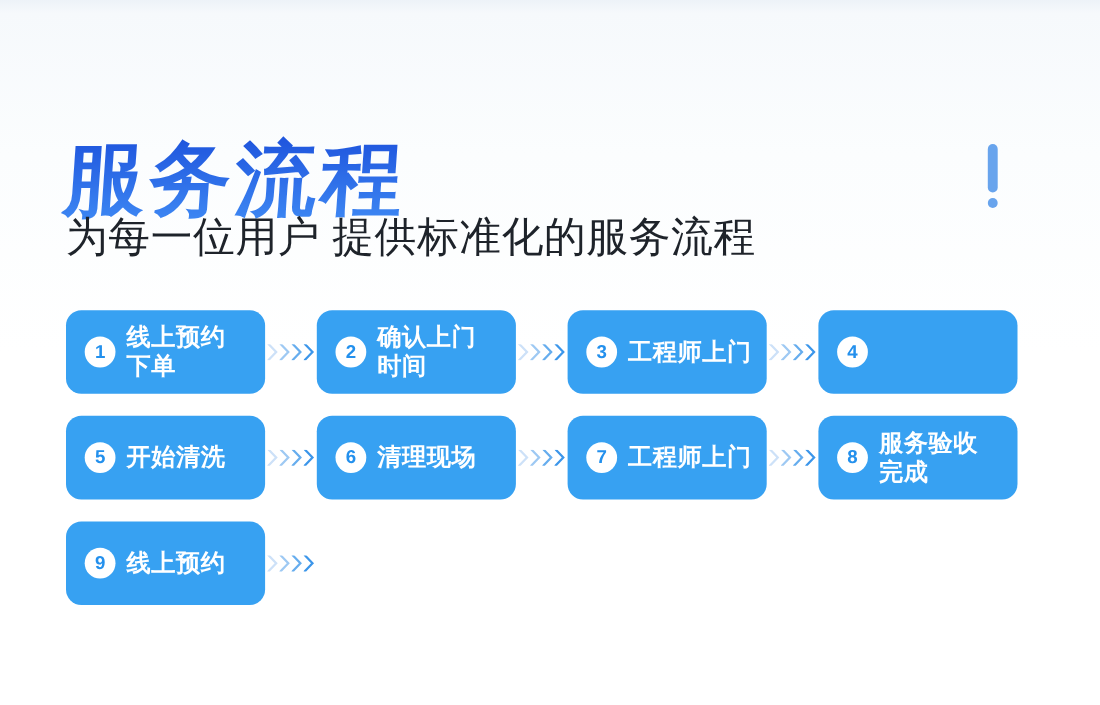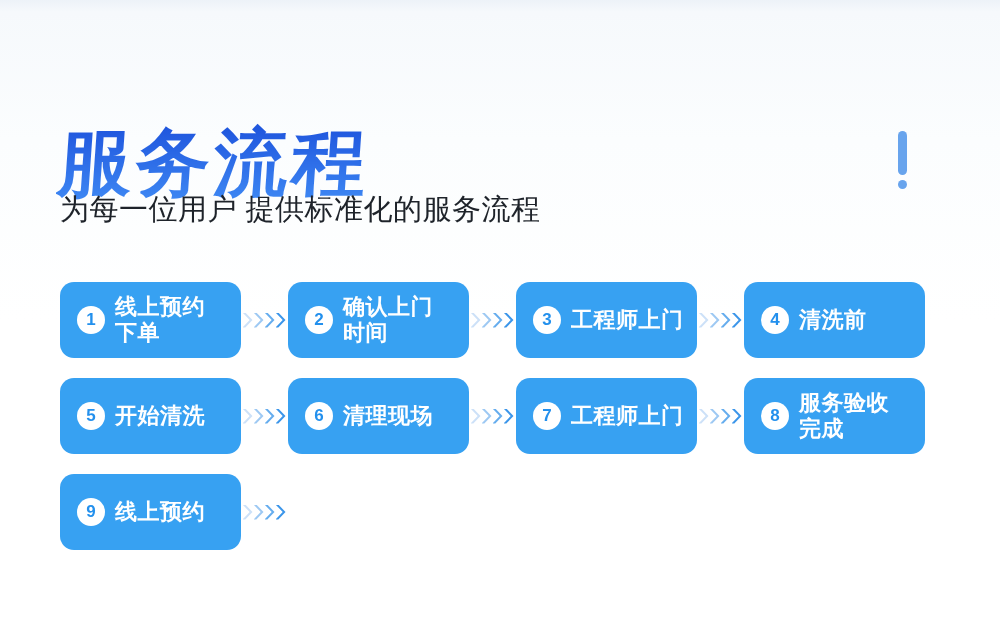--- a/index.html
+++ b/index.html
@@ -20,21 +20,21 @@
     font-size: 74px; font-weight: 900; line-height: 1.15;
     letter-spacing: 4px;
     transform: skewX(-4deg);
     background: linear-gradient(180deg, var(--title-grad-top) 10%, var(--title-grad-bottom) 95%);
     -webkit-background-clip: text; background-clip: text;
     color: transparent;
     white-space: nowrap;
   }
   .subtitle {
     position: absolute; left: 60px; top: 190px;
-    font-size: 29px; font-weight: 500;
+    font-size: 38px; font-weight: 500;
     color: var(--subtitle-text);
     letter-spacing: 0.5px;
     white-space: pre;
   }
   
   .exclaim {
     position: absolute; left: 898px; top: 131px;
     display: flex; flex-direction: column; align-items: center;
   }
   .exclaim .bar {
@@ -133,21 +133,20 @@
     </div>
   <span class="arrow-group">
           <span class="chevron" style="background: rgb(205, 225, 248);"></span>
           <span class="chevron" style="background: rgb(158, 201, 243);"></span>
           <span class="chevron" style="background: rgb(102, 173, 238);"></span>
           <span class="chevron" style="background: rgb(60, 150, 234);"></span>
         </span>
     <div class="step-box">
       <span class="step-num">4</span>
       <span class="step-label">
-            <div>清洗前</div>
           </span>
     </div>
   </div>
       <div class="flow-row">
     <div class="step-box">
       <span class="step-num">5</span>
       <span class="step-label">
             <div>开始清洗</div>
           </span>
     </div>

